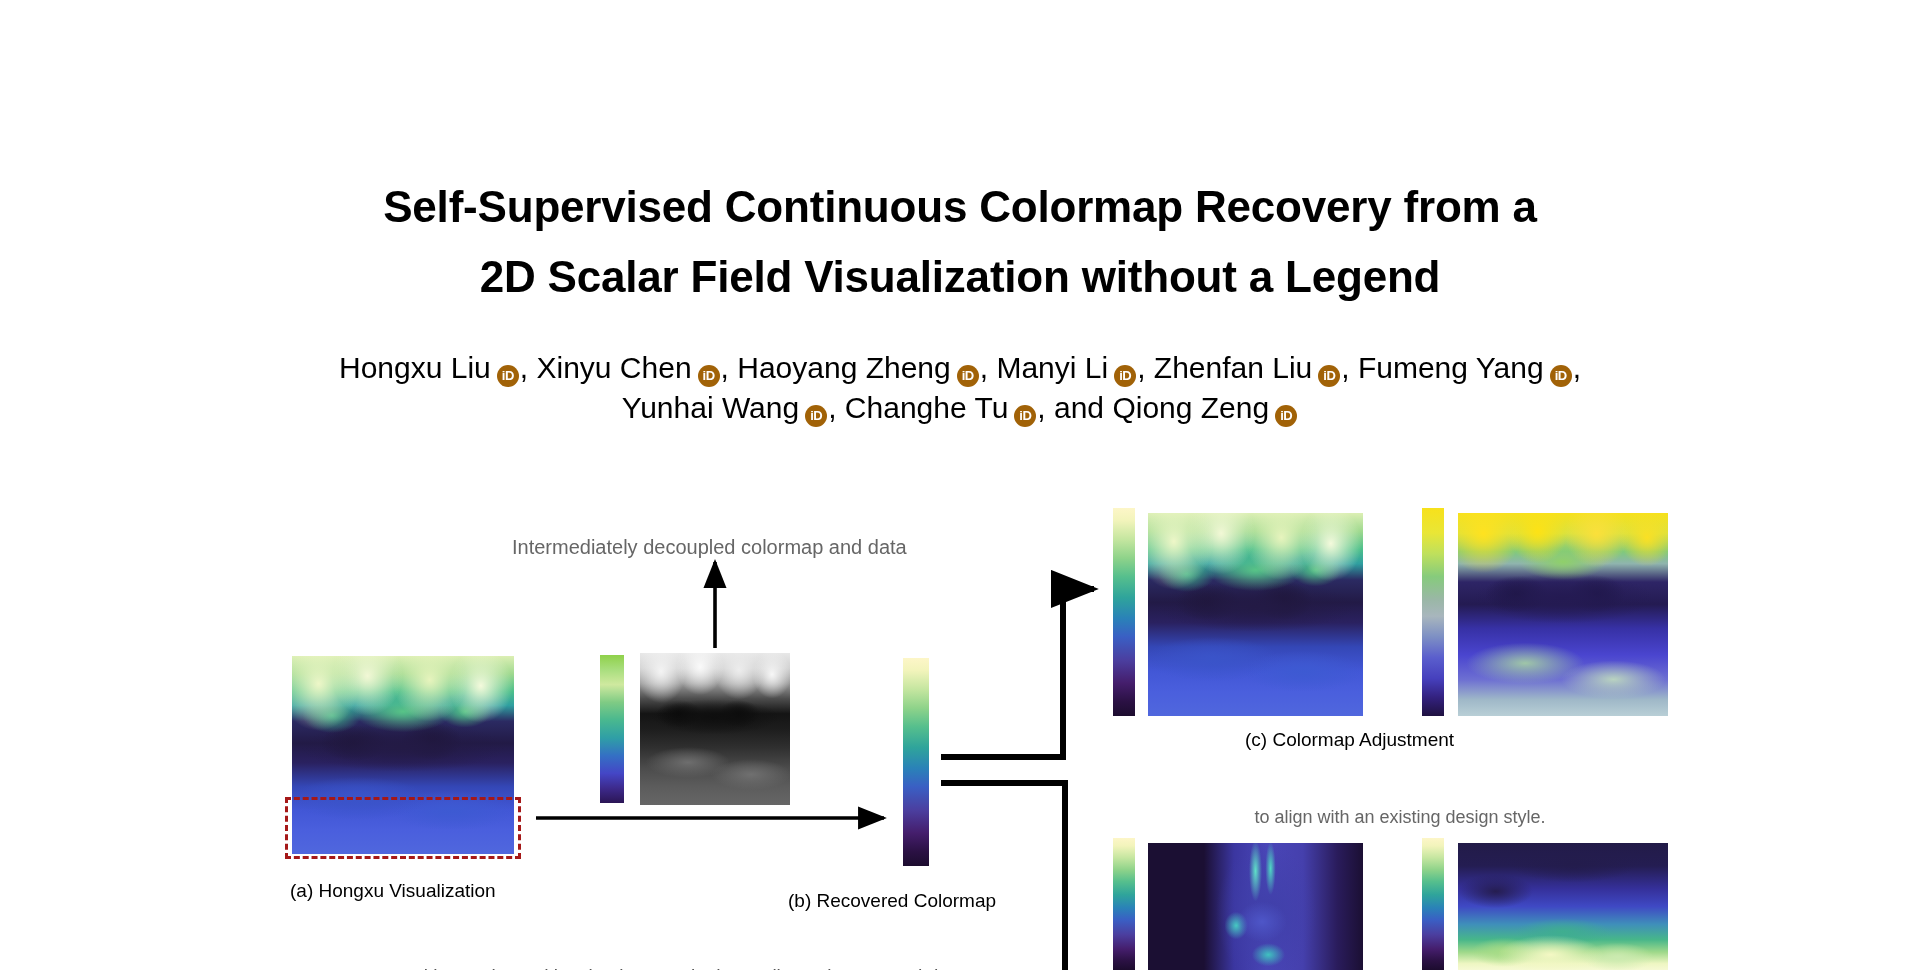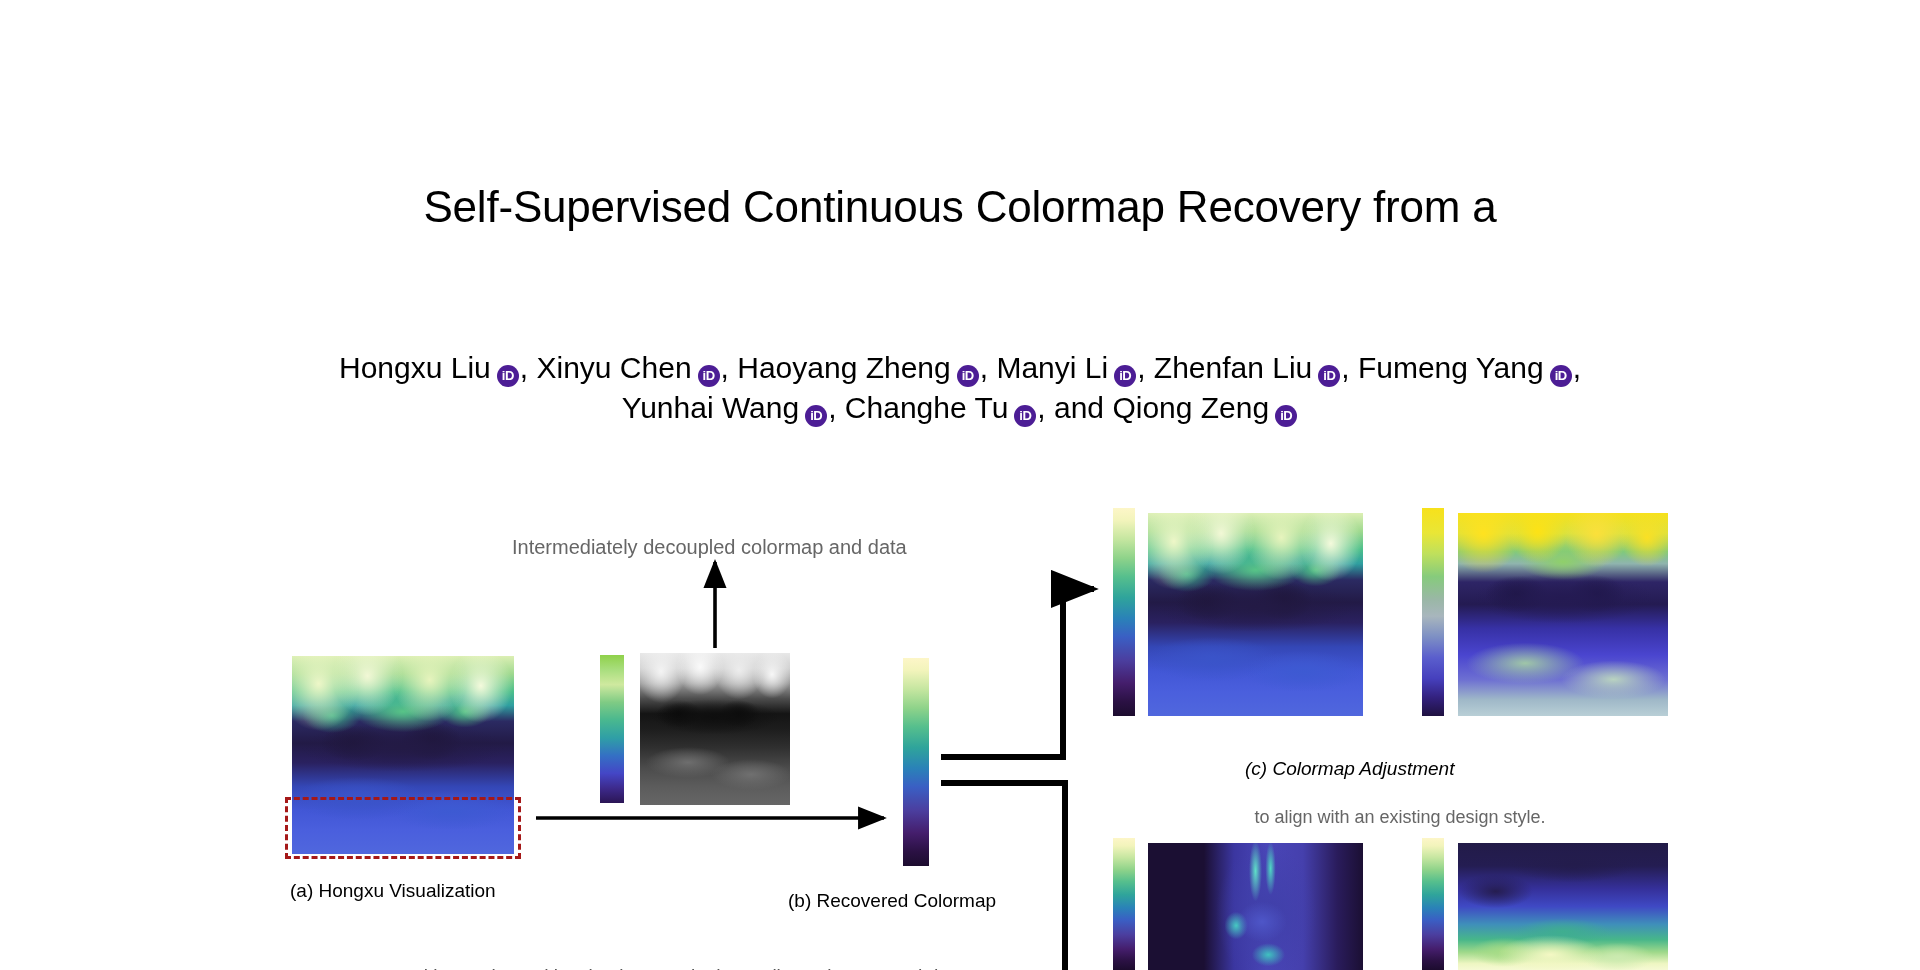--- a/index.html
+++ b/index.html
@@ -18,21 +18,21 @@
 
   
   .paper-title {
     position: absolute;
     left: 0;
     top: 172px;
     width: 1920px;
     text-align: center;
     font-size: 44px;
     line-height: 70px;
-    font-weight: 400;
+    font-weight: 700;
     letter-spacing: -0.2px;
     color: #000;
   }
   .paper-title .tline { display: block; }
 
   
   .authors {
     position: absolute;
     left: 0;
     top: 348px;
@@ -42,21 +42,21 @@
     line-height: 40px;
     color: #000;
   }
   .authors .aline { display: block; white-space: nowrap; }
   .author-name { white-space: nowrap; }
   .orcid {
     display: inline-block;
     width: 22px;
     height: 22px;
     border-radius: 50%;
-    background: #4c1d95;
+    background: #a16207;
     color: #ffffff;
     font-size: 13px;
     line-height: 22px;
     text-align: center;
     font-weight: bold;
     vertical-align: -2px;
     margin: 0 1px 0 6px;
     font-family: "Liberation Sans", sans-serif;
     letter-spacing: -0.5px;
   }
@@ -223,20 +223,21 @@
       #f7e11b 0%, #e9e636 12%, #bfe05c 22%, #86cb7c 33%,
       #9ab7a6 44%, #a8b6bd 52%, #7d8fc4 62%, #5a5ecd 72%,
       #4640bd 82%, #33217f 91%, #1f1140 100%);
   }
 </style>
 </head>
 <body>
 
 <div class="paper-title">
   <span class="tline">Self-Supervised Continuous Colormap Recovery from a</span>
+  <span class="tline">2D Scalar Field Visualization without a Legend</span>
 </div>
 
 <div class="authors">
   <span class="aline">
     <span class="author-name">Hongxu Liu</span><span class="orcid">iD</span><span>, </span><span class="author-name">Xinyu Chen</span><span class="orcid">iD</span><span>, </span><span class="author-name">Haoyang Zheng</span><span class="orcid">iD</span><span>, </span><span class="author-name">Manyi Li</span><span class="orcid">iD</span><span>, </span><span class="author-name">Zhenfan Liu</span><span class="orcid">iD</span><span>, </span><span class="author-name">Fumeng Yang</span><span class="orcid">iD</span><span>,</span>
   </span>
   <span class="aline">
     <span class="author-name">Yunhai Wang</span><span class="orcid">iD</span><span>, </span><span class="author-name">Changhe Tu</span><span class="orcid">iD</span><span>, and </span><span class="author-name">Qiong Zeng</span><span class="orcid">iD</span>
   </span>
 </div>
@@ -254,21 +255,21 @@
   <div class="cbar cbar-viridis-rev" style="left:903px; top:658px; width:26px; height:208px;"></div>
   <div class="cap" style="left:788px; top:890px;">(b) Recovered Colormap</div>
 
 
   <div class="cbar cbar-viridis-rev" style="left:1113px; top:508px; width:22px; height:208px;"></div>
   <div class="img-block field-viridis" style="left:1148px; top:513px; width:215px; height:203px;"></div>
 
   <div class="cbar cbar-yellow-blue" style="left:1422px; top:508px; width:22px; height:208px;"></div>
   <div class="img-block field-plasma-alt" style="left:1458px; top:513px; width:210px; height:203px;"></div>
 
-  <div class="cap" style="left:1245px; top:758px;font-style:italic;">(c) Colormap Adjustment</div>
+  <div class="cap" style="left:1245px; top:729px;">(c) Colormap Adjustment</div>
 
   <div class="note" style="left:1135px; top:780px; width:530px;">
     <br>
     <span>to align with an existing design style.</span>
   </div>
 
   <div class="cbar cbar-viridis-rev" style="left:1113px; top:838px; width:22px; height:132px;"></div>
   <div class="img-block field-ct" style="left:1148px; top:843px; width:215px; height:127px;"></div>
 
   <div class="cbar cbar-viridis-rev" style="left:1422px; top:838px; width:22px; height:132px;"></div>

